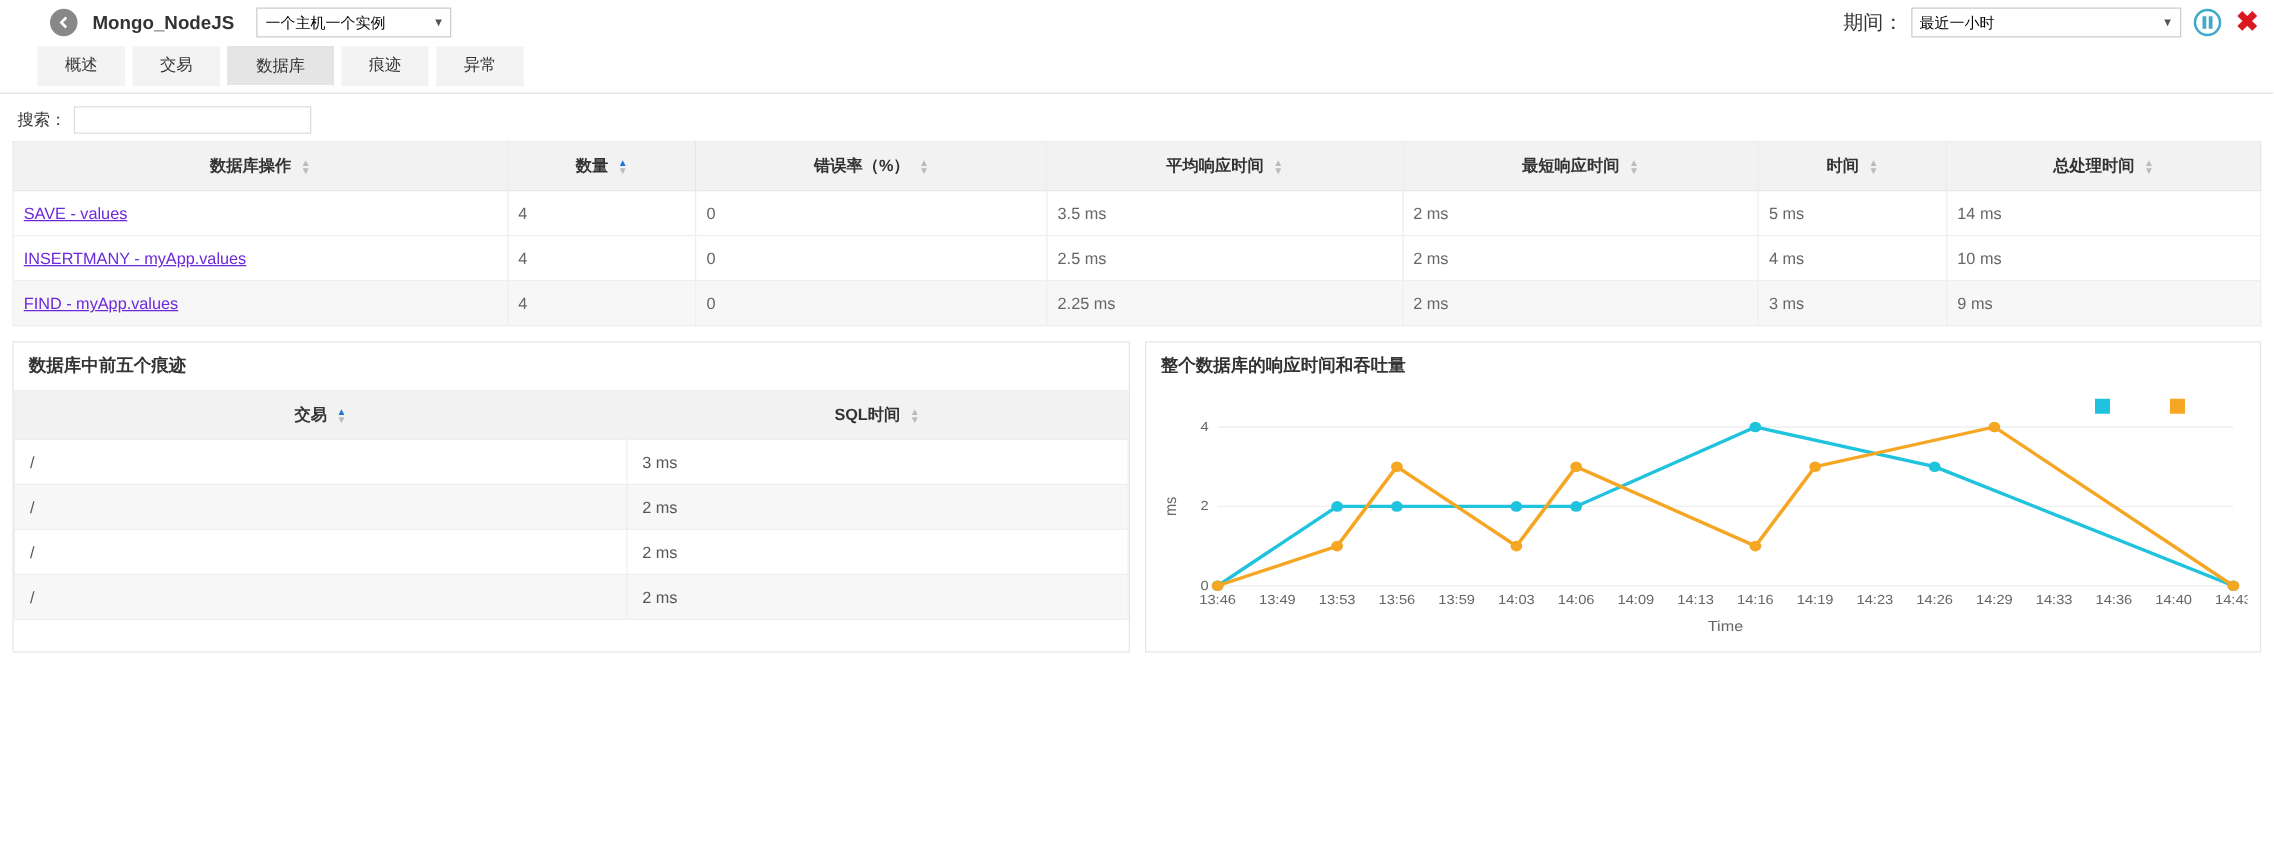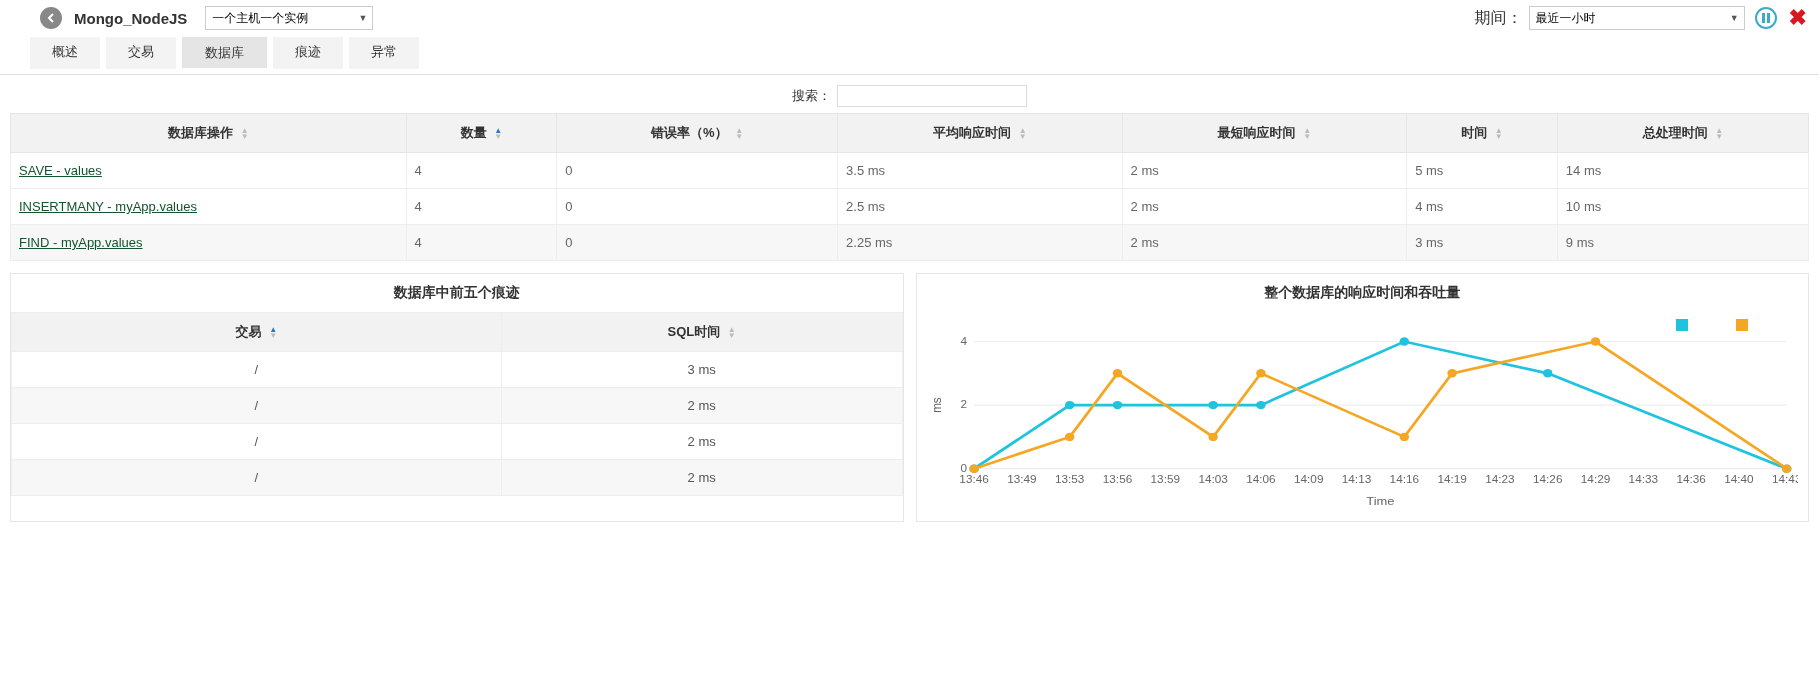--- a/index.html
+++ b/index.html
@@ -14,31 +14,31 @@
   .spacer { flex: 1; }
   .period-label { margin-right: 6px; font-size: 16px; }
   .pause-btn { width:22px;height:22px;border-radius:50%;border:2px solid #3fa9c9;display:flex;align-items:center;justify-content:center;margin-left:10px;cursor:pointer;}
   .pause-btn .bars{display:flex;gap:2px;}
   .pause-btn .bars span{width:3px;height:10px;background:#3fa9c9;display:block;}
   .close-btn { color:#d9191f;font-size:22px;font-weight:bold;margin-left:12px;cursor:pointer;line-height:1;}
   .tabs-row { display:flex; gap:6px; padding:0 30px 6px 30px; border-bottom:1px solid #e2e2e2;}
   .tab { padding:6px 22px; cursor:pointer; position:relative; top:1px;}
   .tab.active { border:1px solid #e2e2e2; border-bottom:1px solid #fff; background:#e5e5e5;}
   .tab.inactive { background:#f3f3f3;}
-  .search-row { display:flex; justify-content:center; padding:10px 14px 6px 14px; align-items:center; }
+  .search-row { display:flex; justify-content:flex-start; padding:10px 14px 6px 14px; align-items:center; }
   .search-row input { border:1px solid #ddd; height:22px; width:190px; margin-left:6px; padding:0 4px;}
   .main-table { width: calc(100% - 20px); margin:0 10px; border-collapse:collapse; }
   .main-table th { background:#f2f2f2; font-weight:bold; padding:10px 8px; border:1px solid #e6e6e6; position:relative; font-size:13px;}
   .main-table td { padding:10px 8px; border:1px solid #eee; color:#666;}
-  .main-table td.link { text-decoration:underline; color:#14532d; cursor:pointer;}
+  .main-table td.link { text-decoration:underline; color:#6d28d9; cursor:pointer;}
   .main-table tr.odd { background:#fff;}
   .main-table tr.even { background:#f7f7f7;}
   .sort-arrows { display:inline-flex;flex-direction:column;margin-left:4px;font-size:8px;line-height:6px;color:#bbb;vertical-align:middle;}
   .sort-active { color:#1f77d0;}
-  .panels { display:flex; gap:12px; padding:12px 10px;text-align:center; }
+  .panels { display:flex; gap:12px; padding:12px 10px; }
   .panel { flex:1; border:1px solid #e6e6e6; }
   .panel-header { font-weight:bold; padding:10px 12px; font-size:14px;}
   .trace-table { width:100%; border-collapse:collapse;}
   .trace-table th { background:#f2f2f2; padding:10px 8px; font-weight:bold; border:1px solid #eee;}
   .trace-table td { padding:10px 12px; border:1px solid #eee; color:#555;}
   .trace-table tr.even { background:#f7f7f7;}
   .chart-wrap { padding:4px 10px 10px 10px; }
   svg.chart { width:100%; height:180px; display:block;}
   .chart-legend { text-align:right; padding-right:30px;}
   .legend-sq { display:inline-block;width:12px;height:12px;margin:0 40px 0 4px;vertical-align:middle;}
@@ -49,21 +49,21 @@
 <body>
 
 <div class="topbar">
   <div class="back-circle">
     <svg width="10" height="10" viewBox="0 0 10 10">
         <path d="M7 1 L3 5 L7 9" stroke="#fff" stroke-width="2" fill="none"></path>
       </svg>
   </div>
   <div class="app-title">Mongo_NodeJS</div>
   <span class="select-wrap">
-    <select class="select" style="width:168px;">
+    <select class="select" style="width:156px;">
       <option>一个主机一个实例</option>
     </select>
   </span>
   <div class="spacer"></div>
   <span class="period-label">期间：</span>
   <span class="select-wrap">
     <select class="select" style="width:216px;">
       <option>最近一小时</option>
     </select>
   </span>

